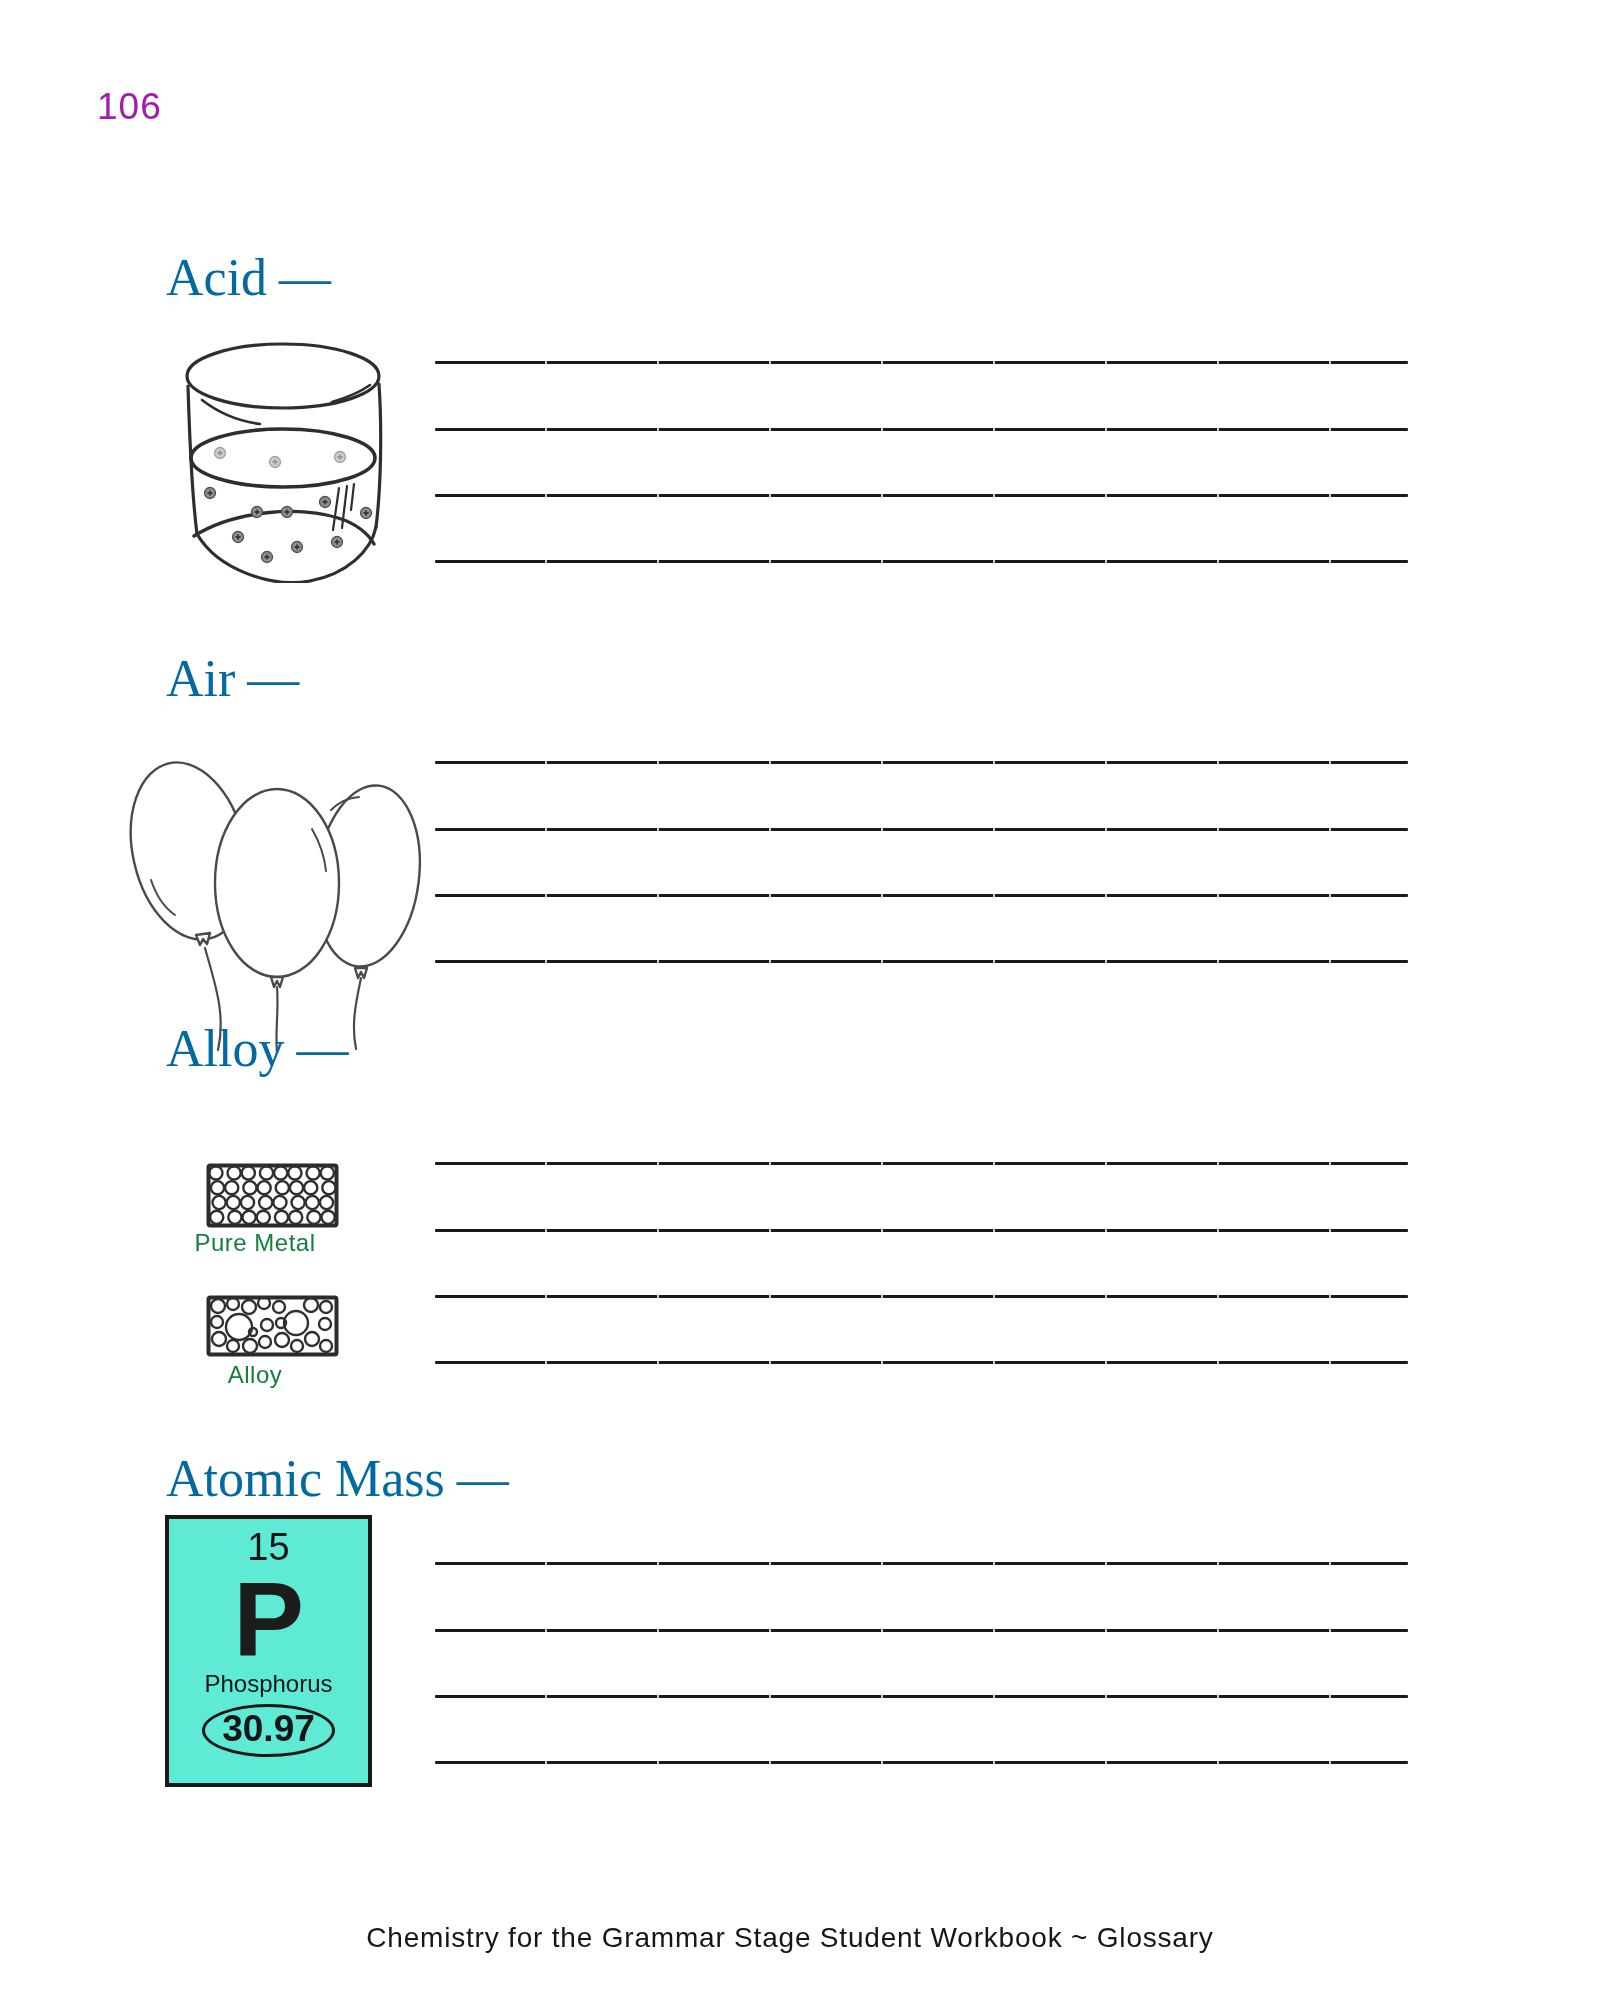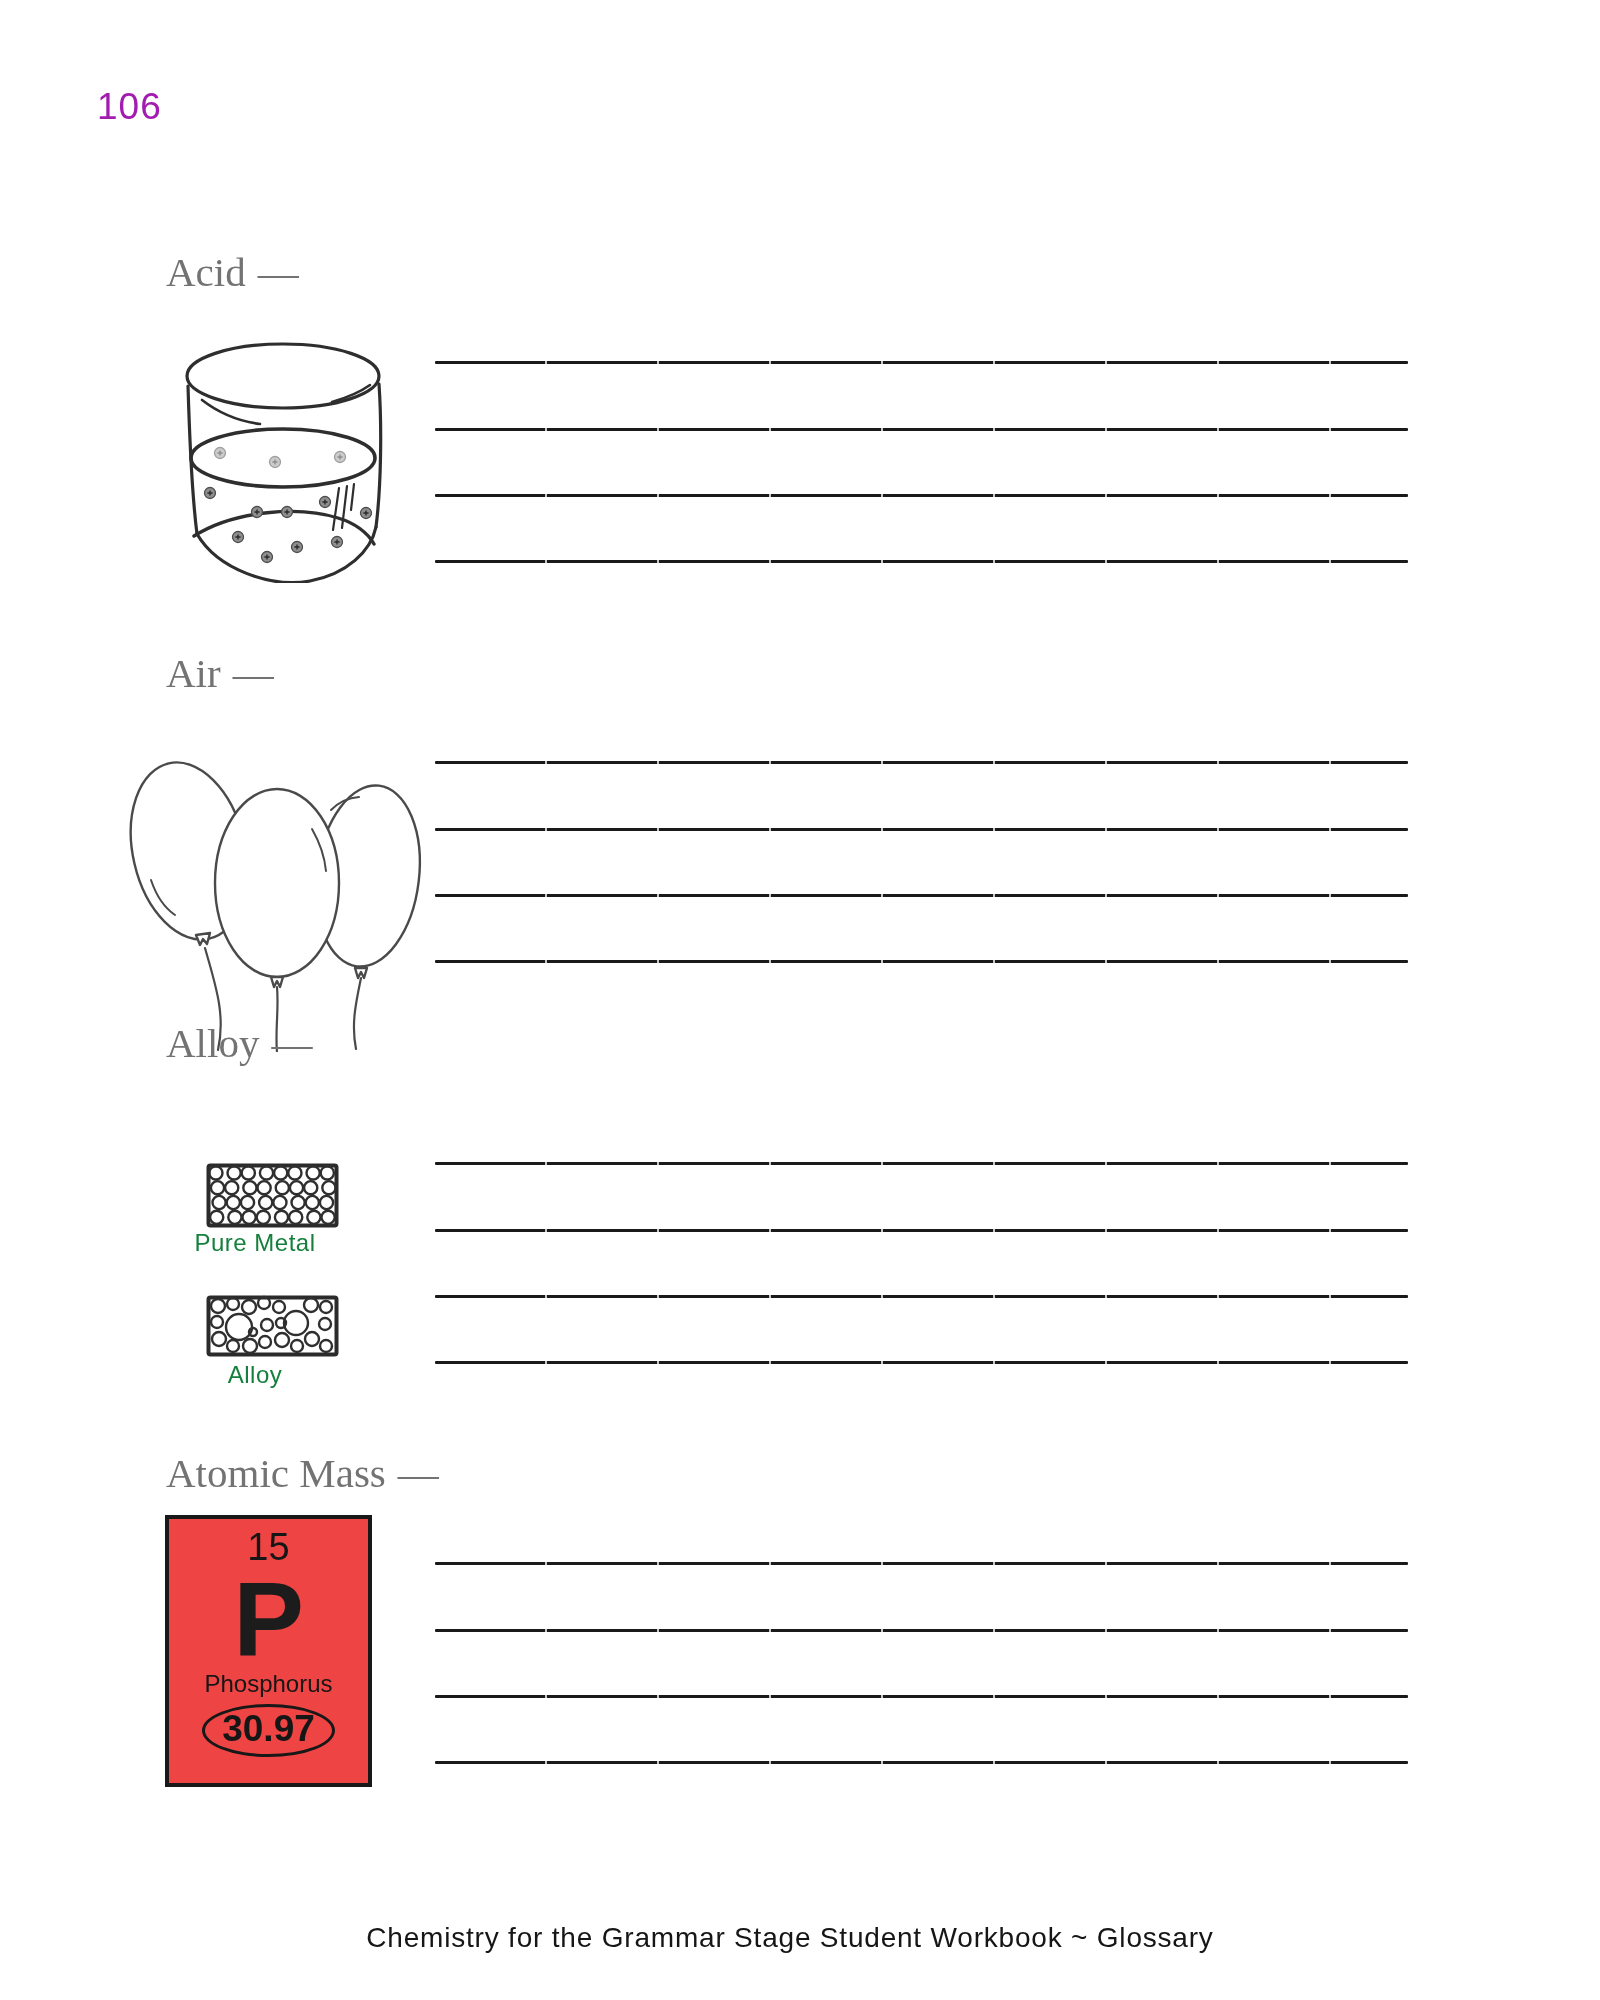--- a/index.html
+++ b/index.html
@@ -9,42 +9,42 @@
     font-family:"Liberation Sans", sans-serif;
     overflow:hidden;
   }
   .page-number {
     position:absolute; left:97px; top:86px;
     font-size:37px; letter-spacing:1px; color:#a21caf;
   }
   .term {
     position:absolute; left:166px; margin:0;
     font-family:"Liberation Serif","DejaVu Serif",serif;
-    font-weight:500; font-size:41px; color:#737373; line-height:1;
+    font-weight:500; font-size:52px; color:#0369a1; line-height:1;
     white-space:nowrap;
   }
   .term .dash { margin-left:12px; }
   .lines { position:absolute; left:435px; width:973px; height:203px; }
   .wline {
     position:absolute; left:0; width:973px; height:3px; border-radius:1px;
     background-image:repeating-linear-gradient(to right,
       #1a1a1a 0px, #1a1a1a 110px, #c9c9c9 110px, #c9c9c9 112px);
   }
   .wline:nth-child(1){ top:0; }
   .wline:nth-child(2){ top:67px; }
   .wline:nth-child(3){ top:133px; }
   .wline:nth-child(4){ top:199px; }
   .illus { position:absolute; }
   .metal-label {
     position:absolute; left:160px; width:190px; text-align:center;
     font-size:24px; letter-spacing:0.5px; color:#15803d;
   }
   .element-card {
     position:absolute; left:165px; top:1515px; width:207px; height:272px;
-    box-sizing:border-box; border:4px solid #181818; background:#ef4444;
+    box-sizing:border-box; border:4px solid #181818; background:#5eead4;
     display:flex; flex-direction:column; align-items:center;
   }
   .atomic-number { margin-top:8px; font-size:38px; line-height:1.1; color:#161616; }
   .element-symbol { margin-top:2px; font-size:106px; font-weight:700; line-height:0.92; color:#1c1c1c; }
   .element-name { margin-top:2px; font-size:24px; line-height:1.2; color:#161616; }
   .mass-oval {
     margin-top:5px; border:3px solid #181818; border-radius:50%;
     padding:1px 17px 4px; font-size:37px; color:#161616; white-space:nowrap;font-weight:bold;
   }
   .footer {

